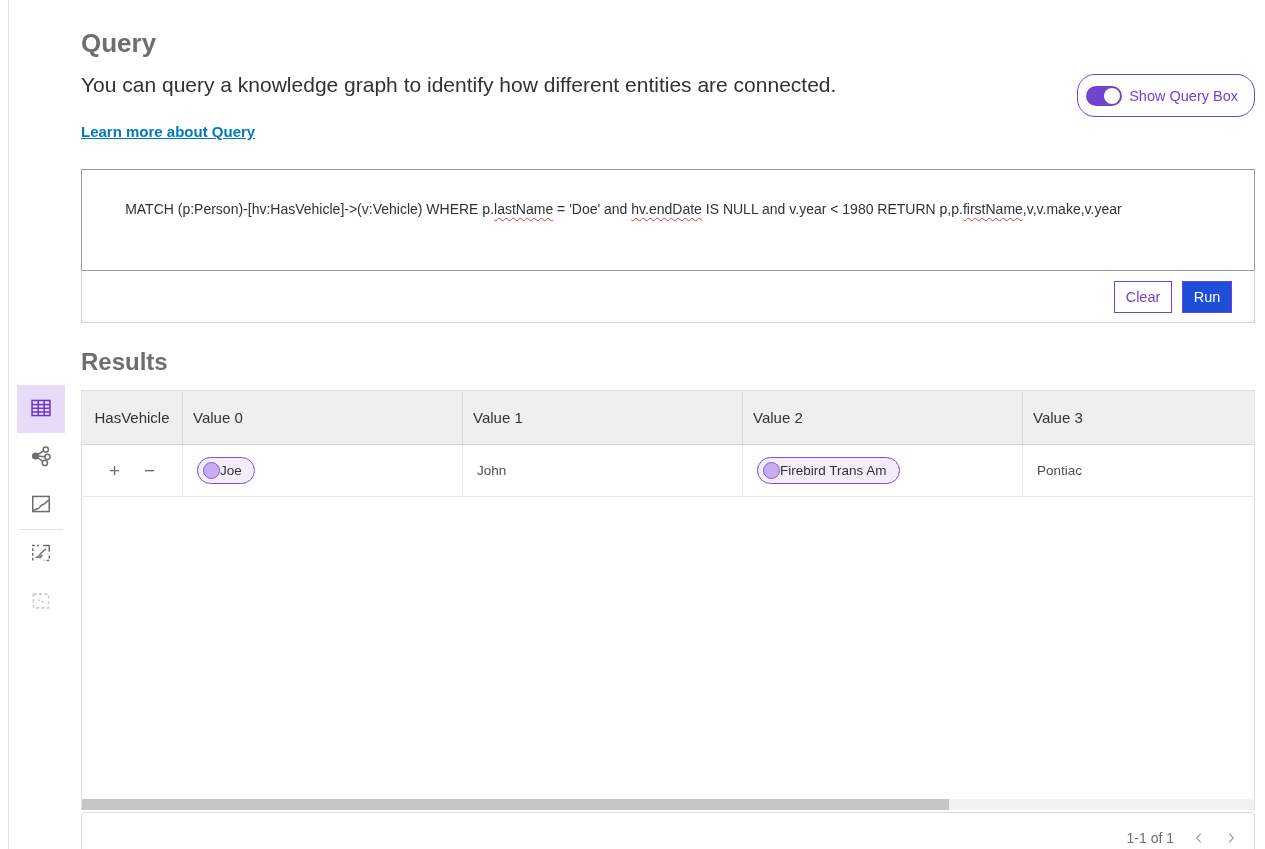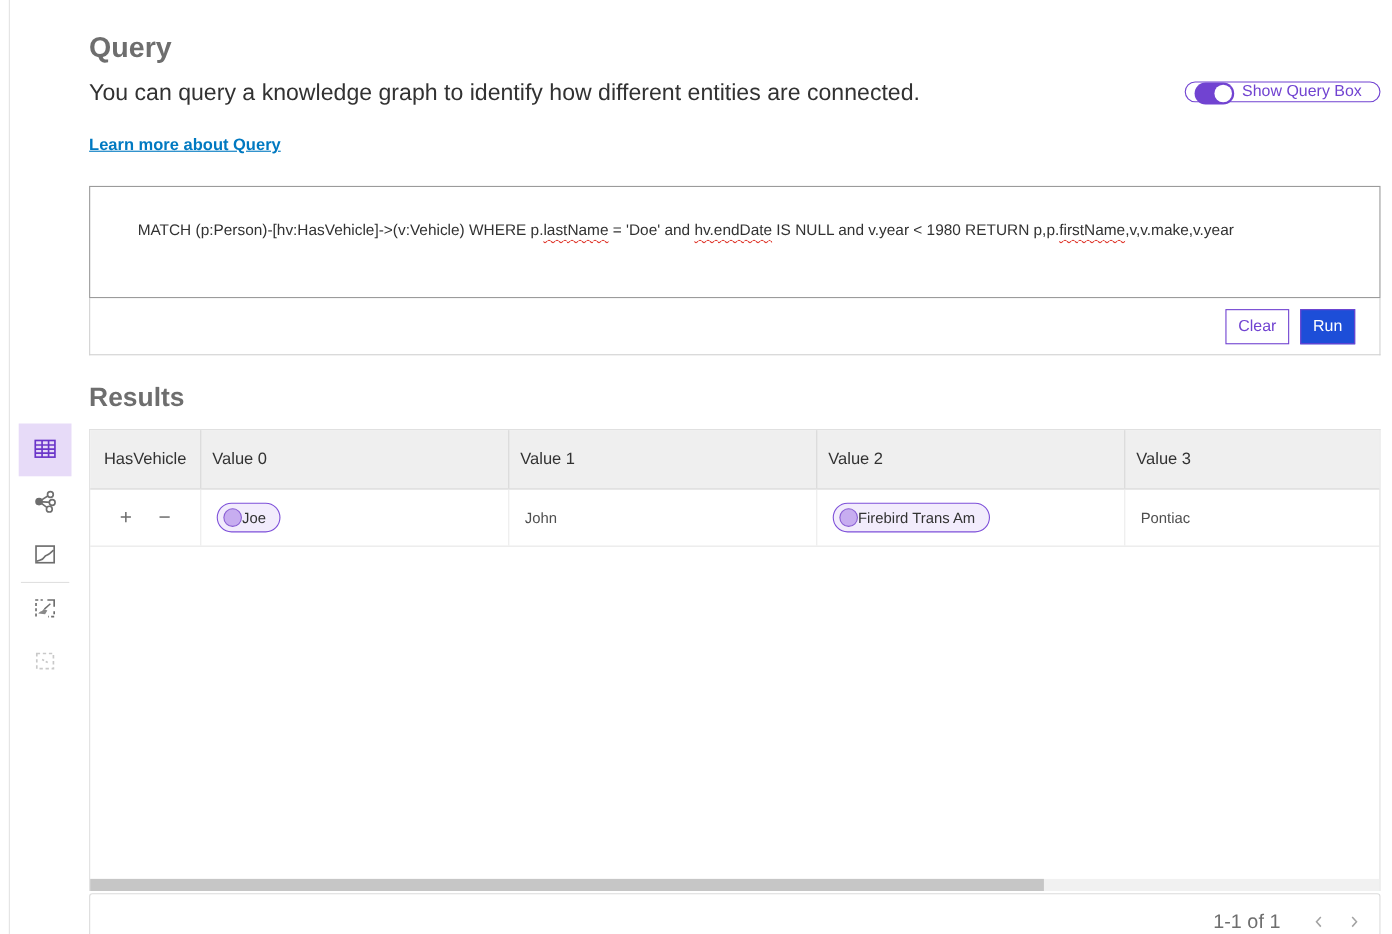--- a/index.html
+++ b/index.html
@@ -16,21 +16,21 @@
   .side-btn.selected { background:#e7dbf8; }
   .side-divider { width:44px; height:1px; background:#e0e0e0; margin:0 auto; }
 
   
   .main { position:absolute; left:81px; top:0; width:1174px; }
   h1.page-title { margin-top:26px; font-size:26px; line-height:34px; font-weight:700; color:#6e6e6e; }
   .desc { margin-top:13px; font-size:21px; color:#323232; }
   .learn-link { display:inline-block; margin-top:26px; font-size:15px; font-weight:700;
     color:#0079c1; text-decoration:underline; cursor:pointer; }
 
-  .toggle-pill { position:absolute; right:0; top:74px; height:19px; display:inline-flex; align-items:flex-start;
+  .toggle-pill { position:absolute; right:0; top:74px; height:43px; display:inline-flex; align-items:center;
     gap:7px; padding:0 16px 0 8px; background:#fff; border:1px solid #7143d1; border-radius:18px; cursor:pointer; }
   .switch-track { position:relative; width:36px; height:20px; border-radius:10px; background:#7143d1; }
   .switch-knob { position:absolute; right:2px; top:2px; width:16px; height:16px; border-radius:50%; background:#fff; }
   .toggle-label { font-size:14.5px; color:#7143d1; }
 
   
   .query-panel { margin-top:28px; }
   .query-textarea { position:relative; height:102px; border:1px solid #9b9b9b; background:#fff;
     padding:9px 12px; font-size:14px; color:#323232; line-height:20px; white-space:pre-wrap;
     overflow:hidden; cursor:text; }
@@ -63,21 +63,21 @@
   .entity-pill { display:inline-flex; align-items:center; gap:0; height:27px; padding:0 12px 0 5px;
     background:#f2ecfc; border:1.3px solid #7d4fd9; border-radius:14px; cursor:pointer; }
   .entity-dot { width:17px; height:17px; border-radius:50%; background:#c7adf0; border:1px solid #8a5fd4; }
   .entity-label { font-size:13.5px; color:#323232; white-space:nowrap; }
   .t-filler { flex:1; }
   .hscroll { height:11px; background:#f1f1f1; }
   .hscroll-thumb { height:11px; width:74%; background:#c6c6c6; }
 
   .pager-bar { margin-top:2px; height:52px; border:1px solid #dcdcdc; border-radius:3px;
     display:flex; align-items:center; justify-content:flex-end; padding-right:8px; background:#fff; }
-  .pager-label { font-size:18px; color:#6e6e6e; margin-right:18px; }
+  .pager-label { font-size:14px; color:#6e6e6e; margin-right:8px; }
   .pager-btn { width:30px; height:30px; border:none; background:transparent; display:flex;
     align-items:center; justify-content:center; cursor:pointer; margin-left:2px; }
 </style>
 </head>
 <body>
 
 <div class="page">
   <div class="rail-divider"></div>
 
   <div class="sidebar">

